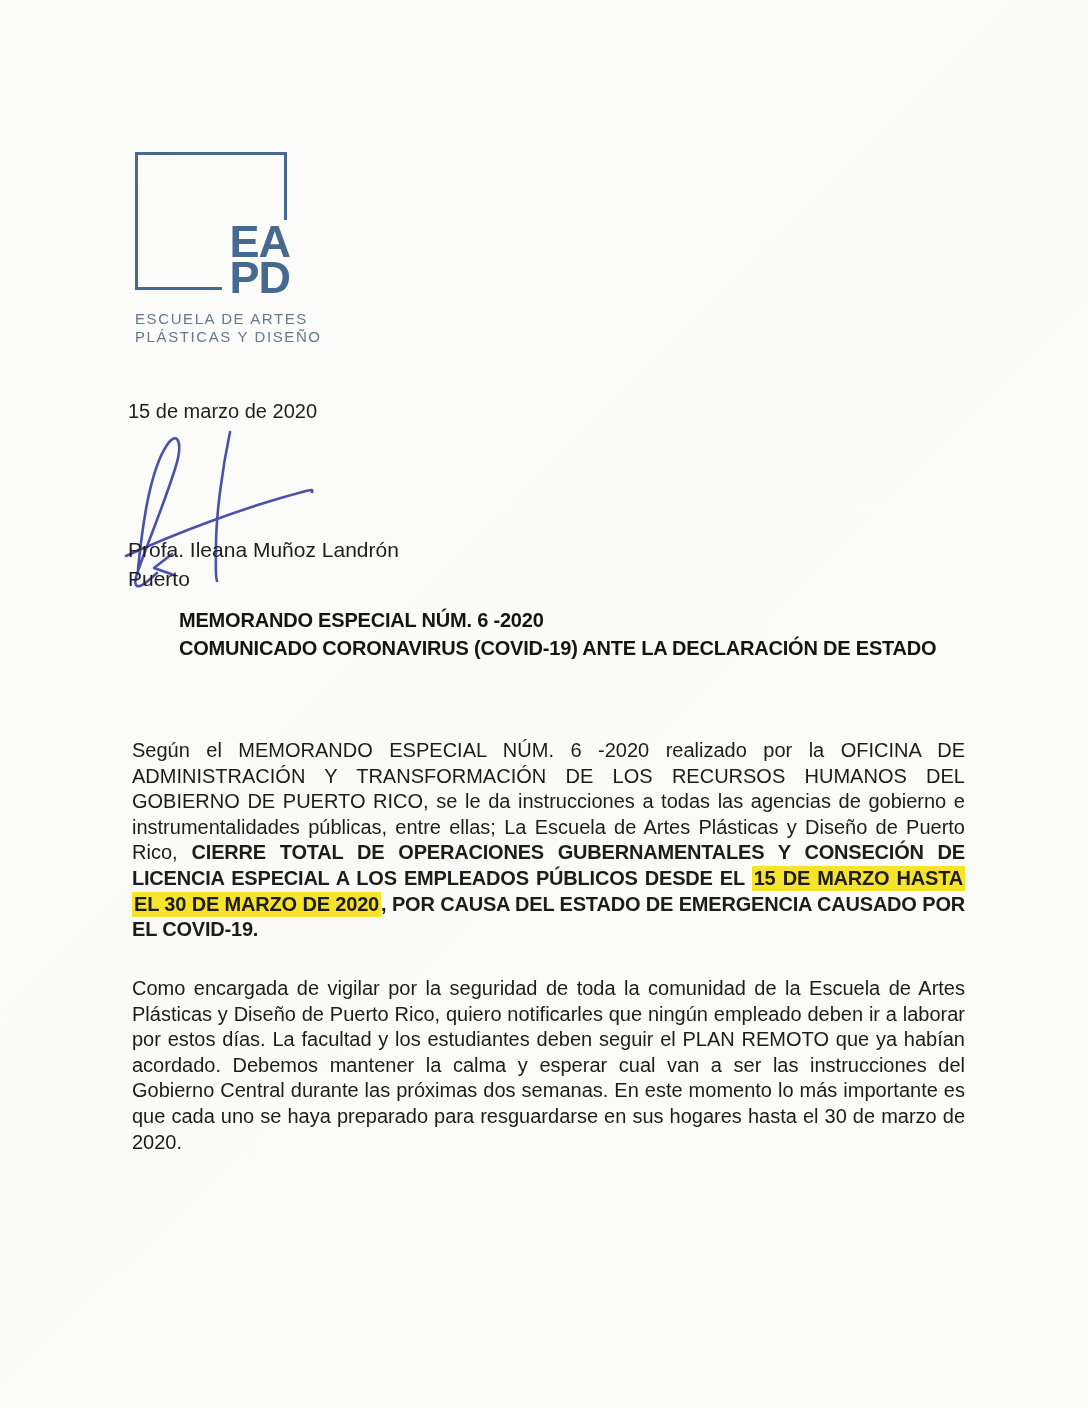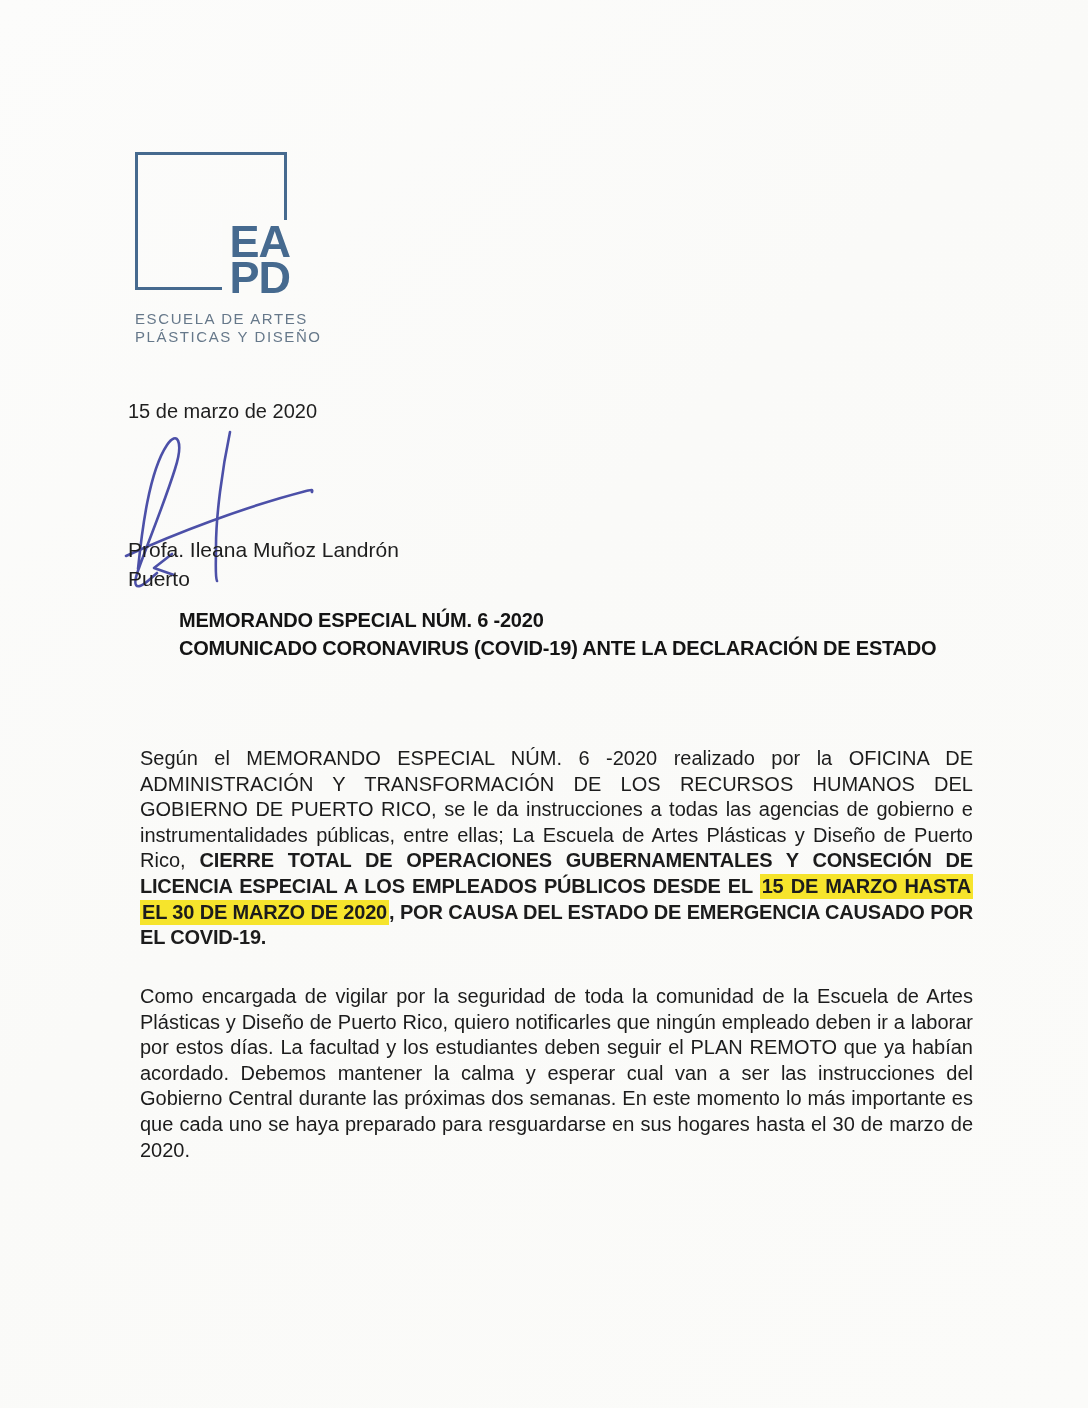--- a/index.html
+++ b/index.html
@@ -69,21 +69,21 @@
   }
   .subject {
     position: absolute; left: 132px; top: 607px;
     font-size: 20px; line-height: 27.5px;
     font-weight: 700; letter-spacing: -0.2px;
     color: #141414;
     margin-left: 47px;
   }
   .body-par {
     position: absolute; left: 128px; width: 833px;
-    margin: 12px;
+    margin: 4px;
     font-size: 20px; line-height: 25.6px;
     text-align: justify;
     color: #1c1c1c;
   }
   .p1 { top: 734px; }
   .p2 { top: 972px; }
   .p3 { top: 1173px; text-align-last: justify; }
   .bold { font-weight: 700; letter-spacing: -0.2px; }
   .hl {
     background: var(--highlight-yellow, #f6e42c);

